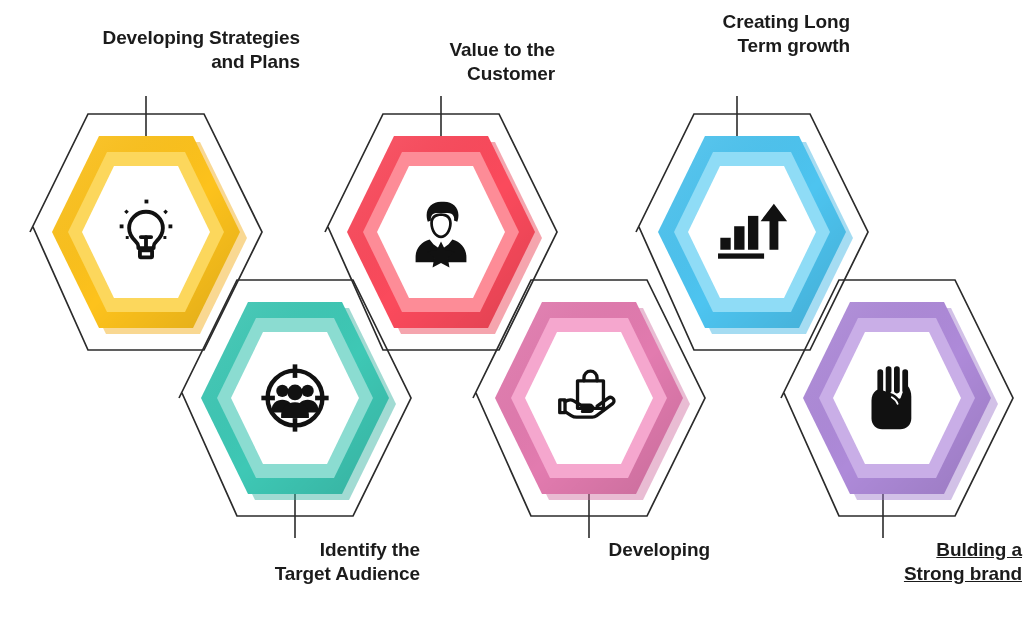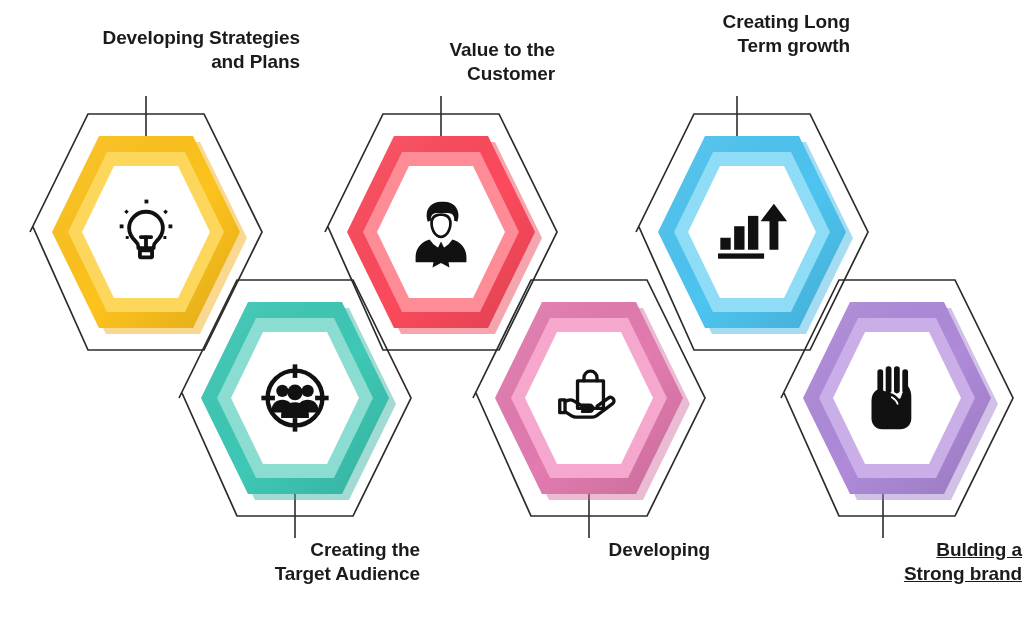--- a/index.html
+++ b/index.html
@@ -133,21 +133,21 @@
         </g>
       </g>
   </svg>
 
   <div class="label label-l1">Developing Strategies
 and Plans</div>
   <div class="label label-l2">Value to the
 Customer</div>
   <div class="label label-l3">Creating Long
 Term growth</div>
-  <div class="label label-l4">Creating the
+  <div class="label label-l4">Identify the
 Target Audience</div>
   <div class="label label-l5">Developing</div>
   <div class="label label-l6">Bulding a
 Strong brand</div>
 
   <div class="icon-wrap" id="icon-0" style="left: 110px; top: 196px; width: 72px; height: 72px;">
     <svg width="72" height="72" viewBox="0 0 64 64" fill="none" stroke="#111111" stroke-width="3.4" stroke-linecap="round" stroke-linejoin="round">
       <path d="M32 14c-8.3 0-15 6.5-15 14.5 0 5.3 2.8 9 5.6 11.7 1.6 1.5 2.6 3.1 2.6 4.9v1.2h13.6v-1.2c0-1.8 1-3.4 2.6-4.9C44.2 37.5 47 33.8 47 28.5 47 20.5 40.3 14 32 14z"></path>
       <path d="M32 36.5v10" stroke-width="3.4"></path>
       <path d="M27.4 36.5h9.2"></path>

